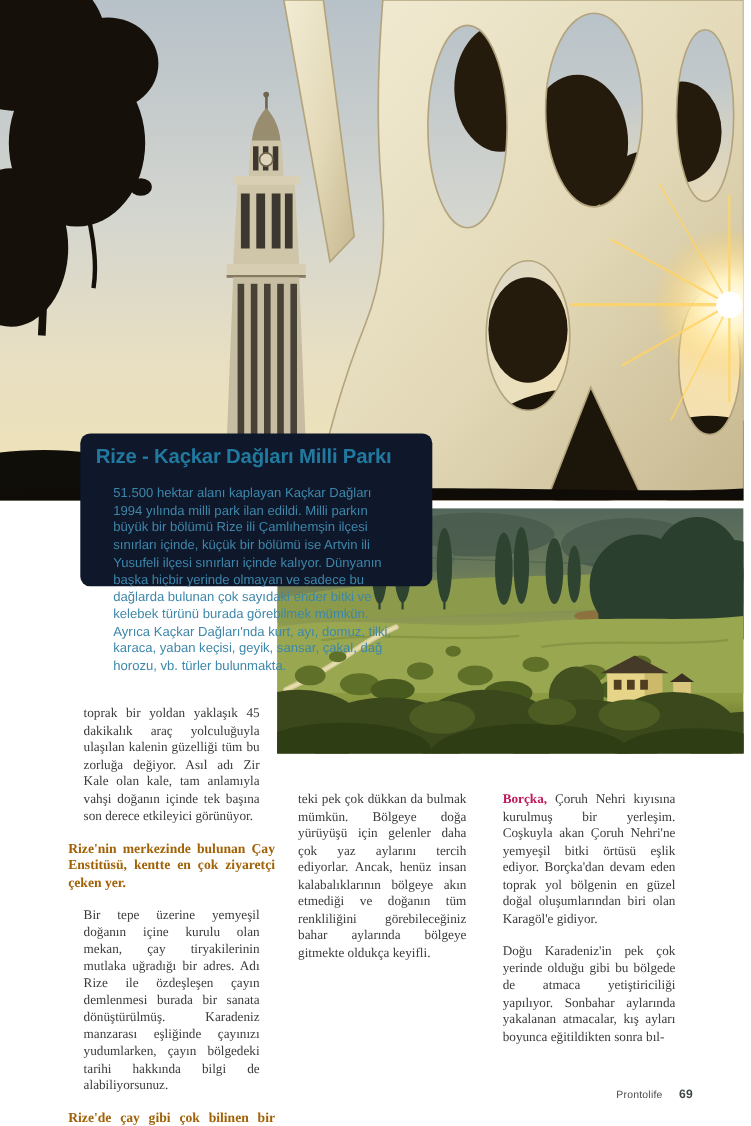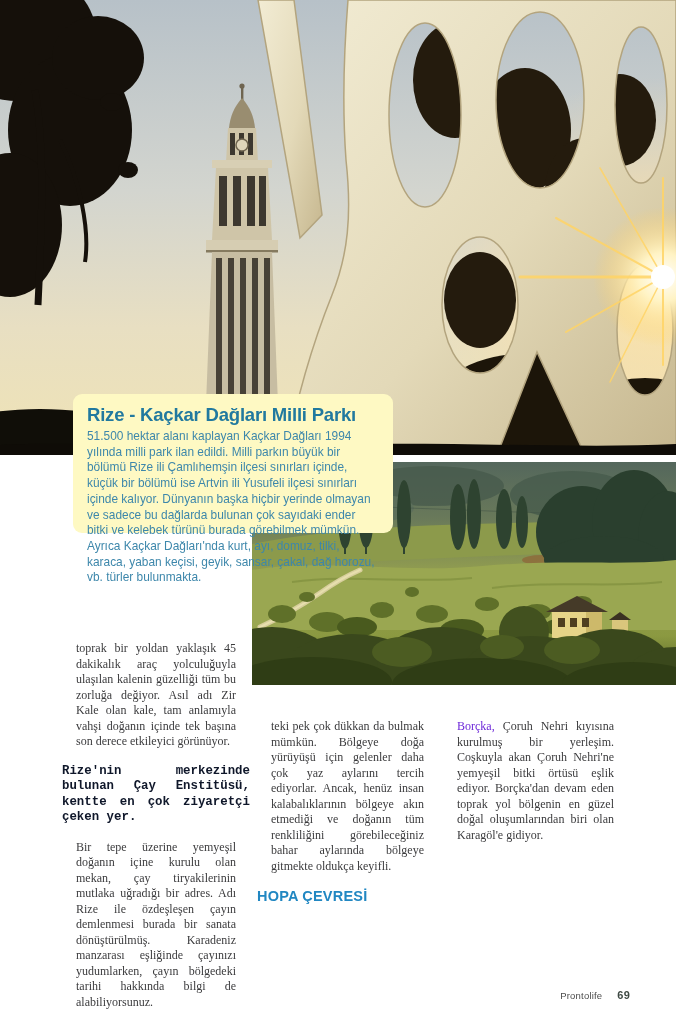--- a/index.html
+++ b/index.html
@@ -6,37 +6,37 @@
   .page{position:relative;width:683px;height:1024px;background:#ffffff;overflow:hidden;
         font-family:"Liberation Sans",sans-serif;margin:0 auto;}
 
   
   .main-photo{position:absolute;left:0;top:0;width:676px;height:455px;}
   .green-photo{position:absolute;left:252px;top:462px;width:424px;height:223px;}
   .main-photo svg,.green-photo svg{display:block;width:100%;height:100%;}
 
   
   .info-box{position:absolute;left:73px;top:394px;width:320px;height:139px;
-            background:#fef9c3;border-radius:9px;box-sizing:border-box;
+            background:#0f172a;border-radius:9px;box-sizing:border-box;
             padding:10px 14px 8px 14px;}
   .info-box h2{margin:0 0 4px 0;font-size:18.5px;line-height:21px;font-weight:bold;
                color:#21799f;letter-spacing:-0.2px;}
-  .info-box p{margin:0;font-size:11.9px;line-height:15.7px;color:#3d87ab;}
+  .info-box p{margin:16px;font-size:11.9px;line-height:15.7px;color:#3d87ab;}
 
   
   .col{position:absolute;font-family:"Liberation Serif",serif;color:#3b3b3d;}
   .col1{left:62px;top:627px;width:188px;}
   .col2{left:257px;top:705px;width:181px;}
   .col3{left:443px;top:705px;width:185px;}
   .col p.body{margin:14px;font-size:12px;line-height:15.5px;text-align:justify;}
-  .col p.subhead{margin:0;font-family:Liberation Mono, monospace;font-weight:bold;
-                 font-size:12.4px;line-height:15.5px;color:#0f172a;text-align:justify;}
+  .col p.subhead{margin:0;font-family:Liberation Serif, serif;font-weight:bold;
+                 font-size:12.4px;line-height:15.5px;color:#a16207;text-align:justify;}
   .col h3.heading{margin:10px 0 4px 0;font-family:"Liberation Sans",sans-serif;
                   font-weight:bold;font-size:14.5px;color:#2187c2;letter-spacing:.2px;}
-  .col strong.lead{font-weight:normal;color:#6d28d9;}
+  .col strong.lead{font-weight:bold;color:#be185d;}
 
   
   .footer{position:absolute;left:440px;top:989px;width:190px;text-align:right;
           font-size:9.5px;color:#4c4c4c;letter-spacing:.2px;}
   .footer .pagenum{font-size:11px;font-weight:bold;color:#3f4a44;margin-left:15px;}
 </style>
 </head>
 <body>
 
 <div class="page">
@@ -249,24 +249,24 @@
 
   <div class="col col1">
     <p class="body">toprak bir yoldan yaklaşık 45 dakikalık araç yolculuğuyla ulaşılan kalenin güzelliği tüm bu zorluğa değiyor. Asıl adı Zir Kale olan kale, tam anlamıyla vahşi doğanın içinde tek başına son derece etkileyici görünüyor.</p>
     <p class="subhead">Rize'nin merkezinde bulunan Çay Enstitüsü, kentte en çok ziyaretçi çeken yer.</p>
     <p class="body">Bir tepe üzerine yemyeşil doğanın içine kurulu olan mekan, çay tiryakilerinin mutlaka uğradığı bir adres. Adı Rize ile özdeşleşen çayın demlenmesi burada bir sanata dönüştürülmüş. Karadeniz manzarası eşliğinde çayınızı yudumlarken, çayın bölgedeki tarihi hakkında bilgi de alabiliyorsunuz.</p>
     <p class="subhead">Rize'de çay gibi çok bilinen bir başka ürünse Rize bezi.</p>
   </div>
 
   <div class="col col2">
     <p class="body">teki pek çok dükkan da bulmak mümkün. Bölgeye doğa yürüyüşü için gelenler daha çok yaz aylarını tercih ediyorlar. Ancak, henüz insan kalabalıklarının bölgeye akın etmediği ve doğanın tüm renkliliğini görebileceğiniz bahar aylarında bölgeye gitmekte oldukça keyifli.</p>
-    <h3 class="heading">HOPA ÇEVRESİ</h3>
   </div>
 
   <div class="col col3">
     <p class="body"><strong class="lead">Borçka,</strong><span> Çoruh Nehri kıyısına kurulmuş bir yerleşim. Coşkuyla akan Çoruh Nehri'ne yemyeşil bitki örtüsü eşlik ediyor. Borçka'dan devam eden toprak yol bölgenin en güzel doğal oluşumlarından biri olan Karagöl'e gidiyor.</span></p>
+    <p class="body">Doğu Karadeniz'in pek çok yerinde olduğu gibi bu bölgede de atmaca yetiştiriciliği yapılıyor. Sonbahar aylarında yakalanan atmacalar, kış ayları boyunca eğitildikten sonra bıl-</p>
   </div>
 
   <div class="footer">
     <span>Prontolife</span><span class="pagenum">69</span>
   </div>
 
 </div>
 
 </body></html>

